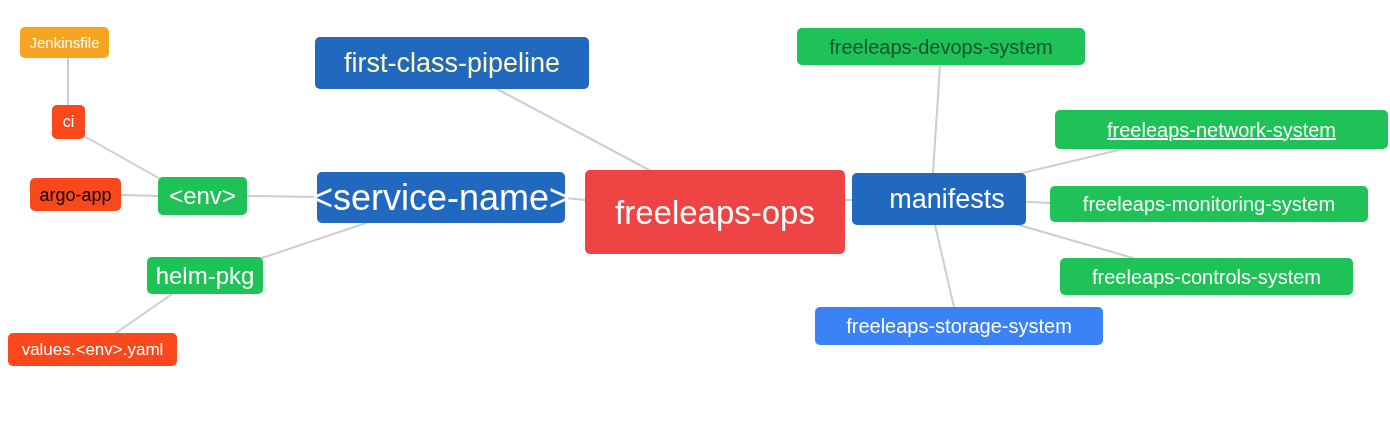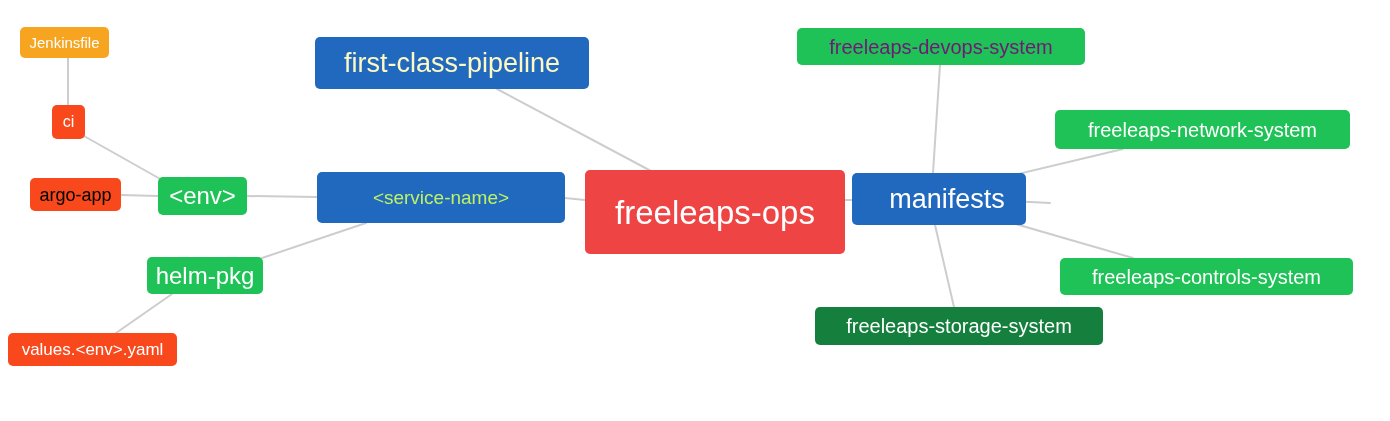--- a/index.html
+++ b/index.html
@@ -55,22 +55,23 @@
       <line x1="1010" y1="201" x2="1050" y2="203" stroke="#CDCDCD" stroke-width="2" stroke-linecap="round"></line>
       <line x1="1012" y1="223" x2="1133" y2="258" stroke="#CDCDCD" stroke-width="2" stroke-linecap="round"></line>
       <line x1="935" y1="225" x2="954" y2="307" stroke="#CDCDCD" stroke-width="2" stroke-linecap="round"></line>
     </svg>
 
 <div class="node" style="left: 20px; top: 27px; width: 89px; height: 31px; background: rgb(247, 165, 33); color: rgb(255, 255, 255); font-size: 15px;">Jenkinsfile</div>
     <div class="node" style="left: 52px; top: 105px; width: 33px; height: 34px; background: rgb(248, 72, 28); color: rgb(255, 255, 255); font-size: 16px;">ci</div>
     <div class="node" style="left: 30px; top: 178px; width: 91px; height: 33px; background: rgb(248, 72, 28); color: #000000; font-size: 18px;">argo-app</div>
     <div class="node" style="left: 158px; top: 177px; width: 89px; height: 38px; background: rgb(30, 194, 86); color: rgb(255, 255, 255); font-size: 24px;">&lt;env&gt;</div>
     <div class="node" style="left: 315px; top: 37px; width: 274px; height: 52px; background: rgb(32, 105, 191); color: #fef9c3; font-size: 27px;">first-class-pipeline</div>
-    <div class="node" style="left: 317px; top: 172px; width: 248px; height: 51px; background: rgb(32, 105, 191); color: #bef264; font-size: 19px;">&lt;service-name&gt;</div>
+    <div class="node" style="left: 317px; top: 172px; width: 248px; height: 51px; background: rgb(32, 105, 191); color: #ffffff; font-size: 36px;">&lt;service-name&gt;</div>
     <div class="node" style="left: 585px; top: 170px; width: 260px; height: 84px; background: #ef4444; color: rgb(255, 255, 255); font-size: 33px;">freeleaps-ops</div>
     <div class="node" style="left: 852px; top: 173px; width: 158px; height: 52px; background: rgb(32, 105, 191); color: rgb(255, 255, 255); font-size: 27px; padding-left: 16px;">manifests</div>
     <div class="node" style="left: 147px; top: 257px; width: 116px; height: 37px; background: rgb(30, 194, 86); color: rgb(255, 255, 255); font-size: 24px;">helm-pkg</div>
     <div class="node" style="left: 8px; top: 333px; width: 169px; height: 33px; background: rgb(248, 72, 28); color: rgb(255, 255, 255); font-size: 17px;">values.&lt;env&gt;.yaml</div>
-    <div class="node" style="left: 797px; top: 28px; width: 288px; height: 37px; background: rgb(30, 194, 86); color: #701a75; font-size: 20px;">freeleaps-devops-system</div>
-    <div class="node" style="left: 1055px; top: 110px; width: 295px; height: 39px; background: rgb(30, 194, 86); color: rgb(255, 255, 255); font-size: 20px;">freeleaps-network-system</div>
+    <div class="node" style="left: 797px; top: 28px; width: 288px; height: 37px; background: rgb(30, 194, 86); color: #14532d; font-size: 20px;">freeleaps-devops-system</div>
+    <div class="node" style="left: 1055px; top: 110px; width: 333px; height: 39px; background: rgb(30, 194, 86); color: rgb(255, 255, 255); font-size: 20px; text-decoration: underline;">freeleaps-network-system</div>
+    <div class="node" style="left: 1050px; top: 186px; width: 318px; height: 36px; background: rgb(30, 194, 86); color: rgb(255, 255, 255); font-size: 20px;">freeleaps-monitoring-system</div>
     <div class="node" style="left: 1060px; top: 258px; width: 293px; height: 37px; background: rgb(30, 194, 86); color: rgb(255, 255, 255); font-size: 20px;">freeleaps-controls-system</div>
-    <div class="node" style="left: 815px; top: 307px; width: 288px; height: 38px; background: #15803d; color: rgb(255, 255, 255); font-size: 20px;">freeleaps-storage-system</div>
+    <div class="node" style="left: 815px; top: 307px; width: 288px; height: 38px; background: #3b82f6; color: rgb(255, 255, 255); font-size: 20px;">freeleaps-storage-system</div>
   </div>
 
 </body></html>

